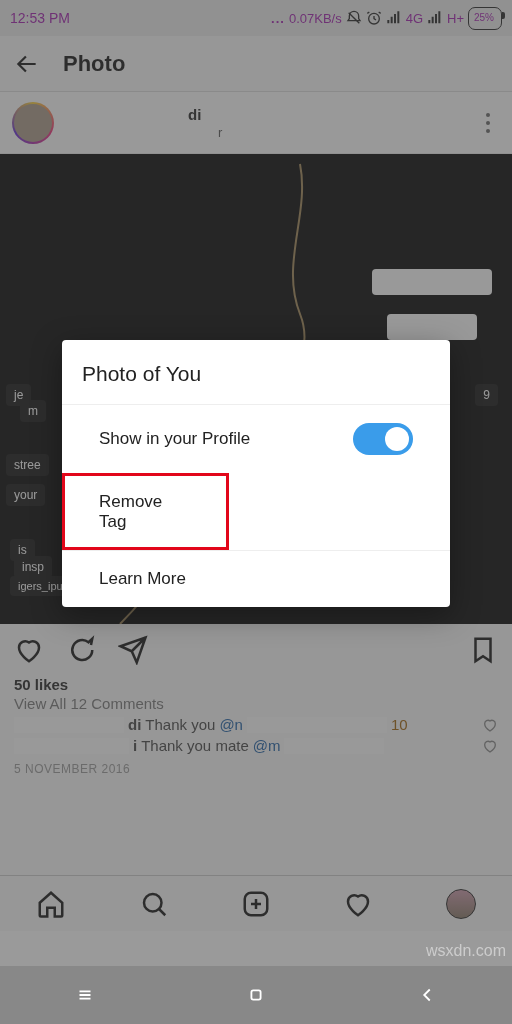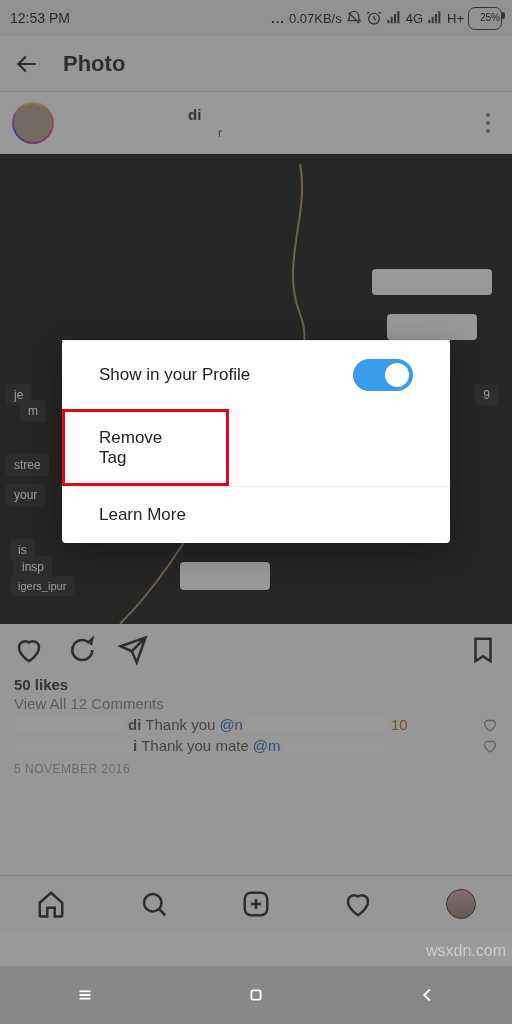--- a/index.html
+++ b/index.html
@@ -16,26 +16,26 @@
     height: 931px;
     position: relative;
     background: #fafafa;
   }
   .dim { position:absolute; inset:0; background:rgba(70,70,70,0.55); pointer-events:none; z-index:40; }
   .statusbar {
     height: 36px;
     background: #eee;
     display:flex; align-items:center; justify-content:space-between;
     padding: 0 10px;
-    font-size: 14px; font-weight:500; color:#000000;
+    font-size: 14px; font-weight:500; color:#a21caf;
   }
   .statusbar .right { display:flex; align-items:center; gap:4px; font-size:13px;}
   .statusbar .dots::before { content:"..."; font-weight:bold; letter-spacing:1px;}
   .statusbar svg { width:16px; height:16px; }
-  .battery { display:inline-flex; align-items:center; border:1.5px solid #222; border-radius:7px; width:34px; height:23px; position:relative; padding-left:11px; font-size:10px; line-height:1;}
+  .battery { display:inline-flex; align-items:center; border:1.5px solid #222; border-radius:7px; width:34px; height:23px; position:relative; padding-left:5px; font-size:10px; line-height:1;}
   .battery::after{content:""; position:absolute; right:-4px; top:4px; width:3px; height:7px; background:#222; border-radius:0 2px 2px 0;}
   .topbar {
     height:56px; display:flex; align-items:center; padding:0 14px; gap:23px;
     border-bottom:1px solid #ddd;
   }
   .topbar .title { font-size:22px; font-weight:600; color:#111;}
   .back-arrow{ width:26px;height:26px;}
   .postheader {
     height:62px; display:flex; align-items:center; padding:0 12px; gap:12px;
     border-bottom:1px solid #eee; background:#fff;
@@ -225,20 +225,21 @@
       </svg>
     <svg class="tico" viewBox="0 0 24 24" fill="none" stroke="#111" stroke-width="2">
         <path d="M12 21s-8-5.3-8-11a5 5 0 0 1 8-4 5 5 0 0 1 8 4c0 5.7-8 11-8 11z"></path>
       </svg>
     <div class="prof"></div>
   </div>
 
   <div class="dim"></div>
 
   <div class="modal">
+    <h2>Photo of You</h2>
     <div class="row">
       <span>Show in your Profile</span>
       <div class="toggle"></div>
     </div>
     <div style="position:relative">
       <div class="row highlight">
         <span>Remove Tag</span>
       </div>
     </div>
     <div class="row">

